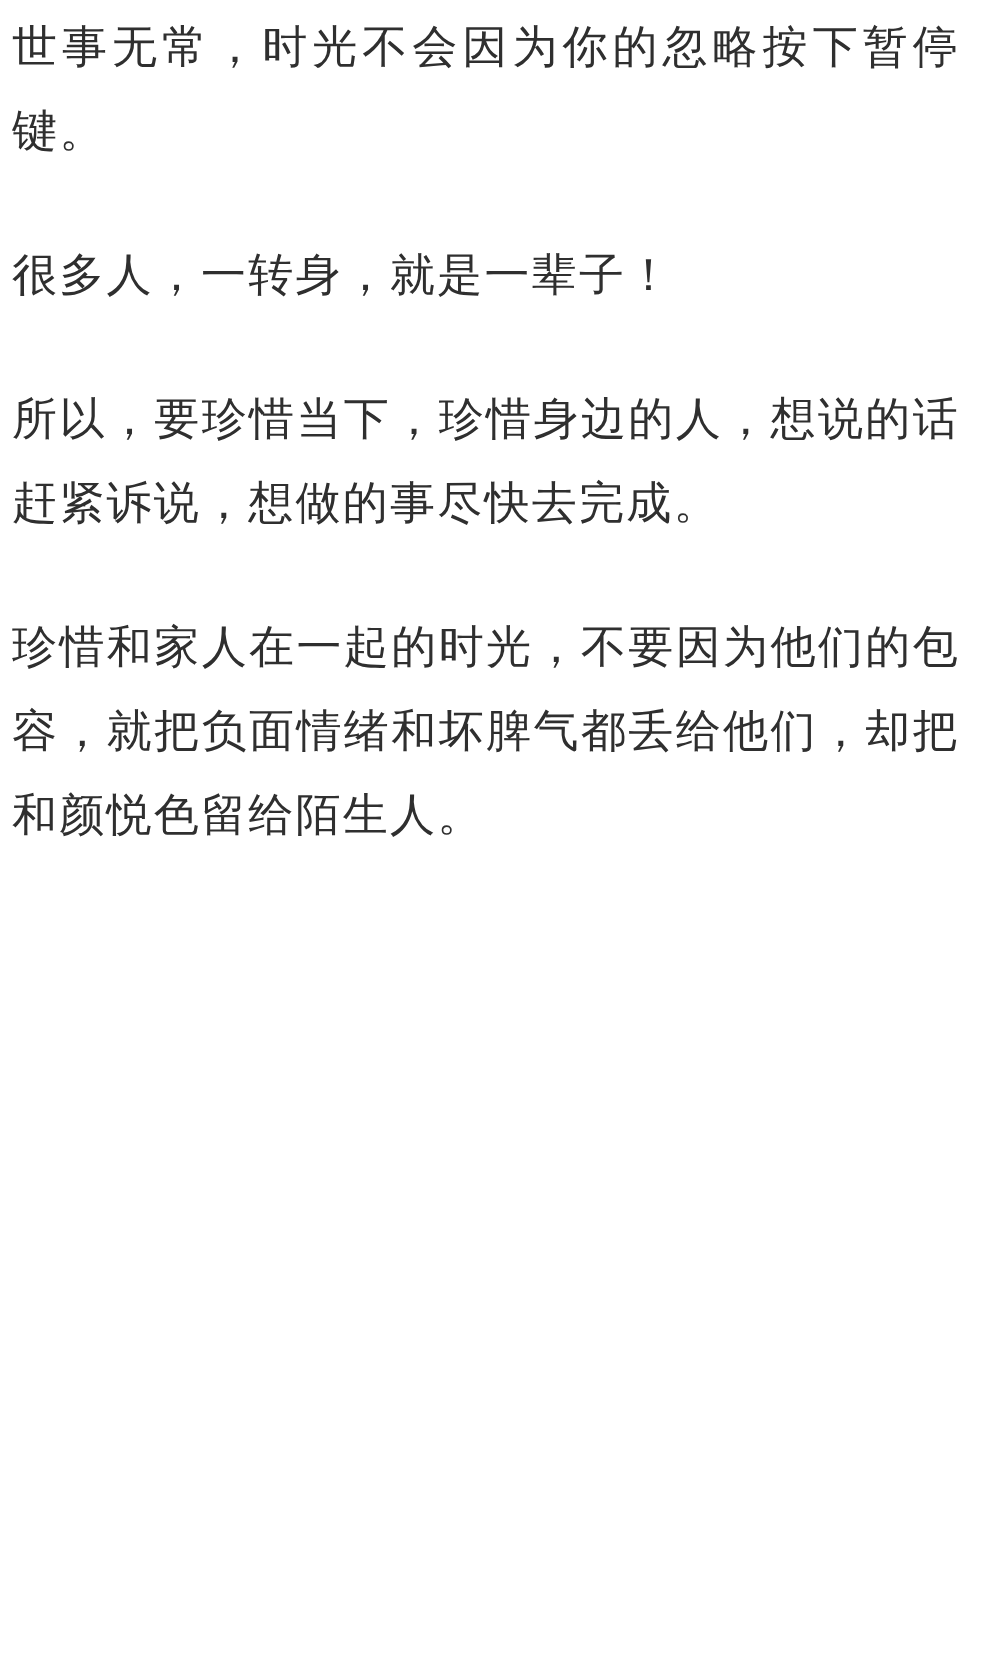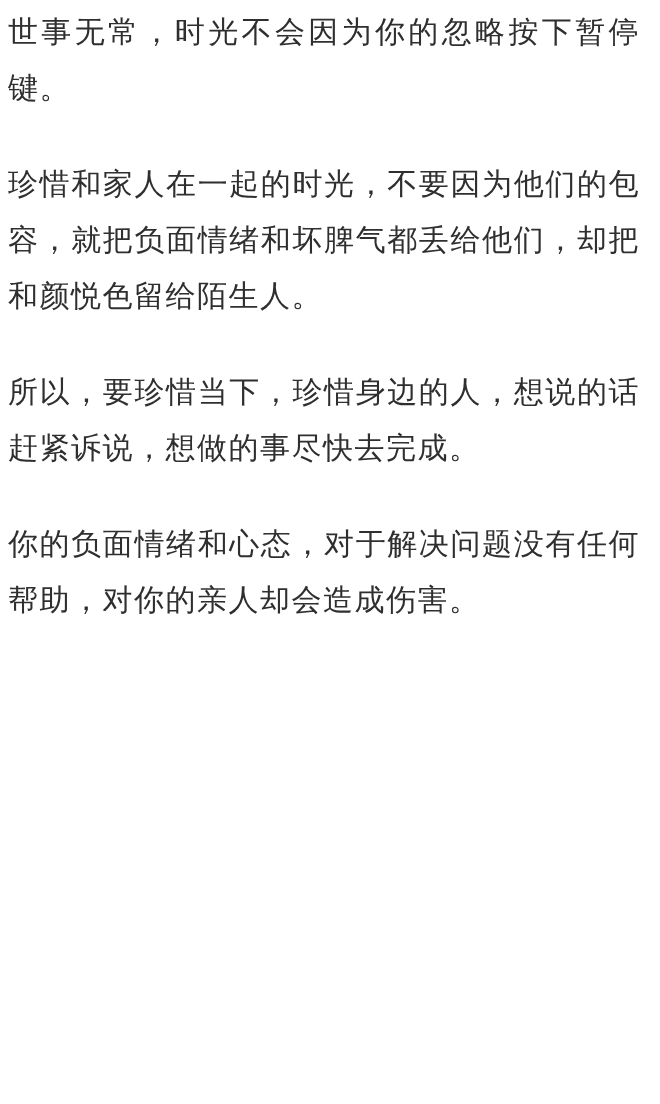--- a/index.html
+++ b/index.html
@@ -32,16 +32,16 @@
   }
   .para:first-child {
     margin-top: 0;
   }
 </style>
 </head>
 <body>
 
 <div class="article">
   <p class="para">世事无常，时光不会因为你的忽略按下暂停键。</p>
+  <p class="para">很多人，一转身，就是一辈子！</p>
+  <p class="para">所以，要珍惜当下，珍惜身边的人，想说的话赶紧诉说，想做的事尽快去完成。</p>
   <p class="para">珍惜和家人在一起的时光，不要因为他们的包容，就把负面情绪和坏脾气都丢给他们，却把和颜悦色留给陌生人。</p>
-  <p class="para">所以，要珍惜当下，珍惜身边的人，想说的话赶紧诉说，想做的事尽快去完成。</p>
-  <p class="para">你的负面情绪和心态，对于解决问题没有任何帮助，对你的亲人却会造成伤害。</p>
 </div>
 
 </body></html>

